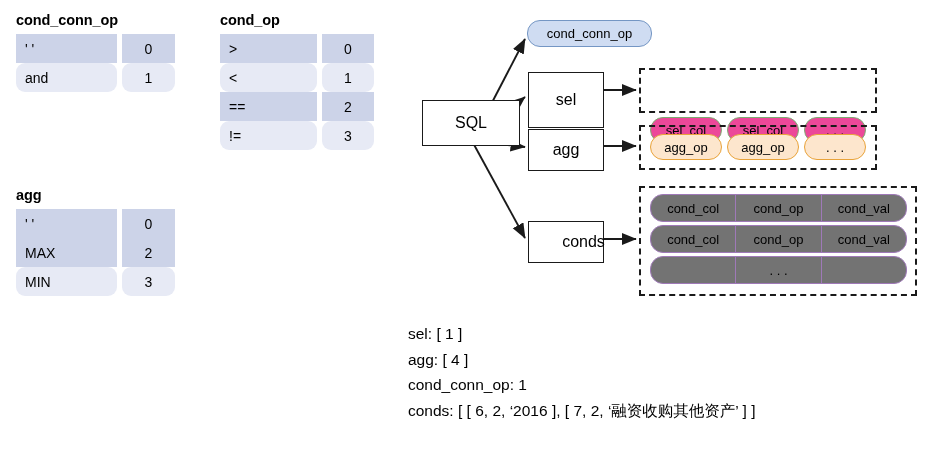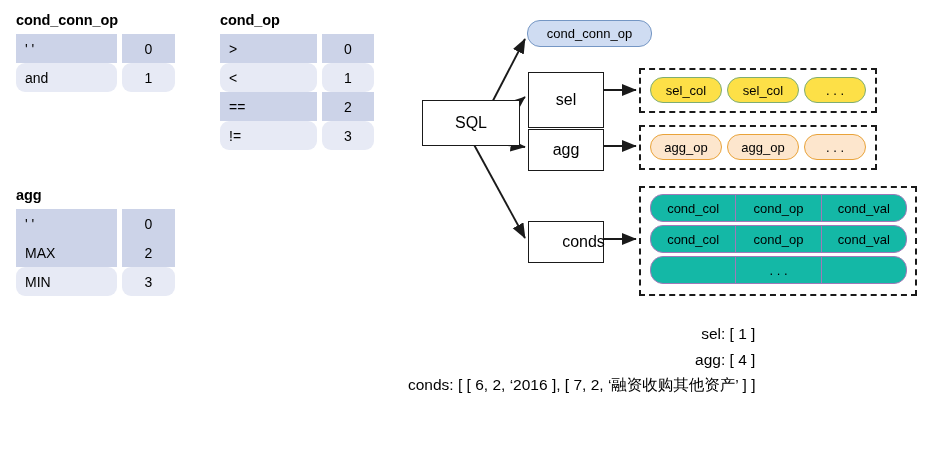--- a/index.html
+++ b/index.html
@@ -87,43 +87,44 @@
     justify-content: center;
     font-size: 13px;
     white-space: nowrap;
     border-radius: 13px;
   }
   .pill-blue {
     background: #cfdcf2;
     border: 1.4px solid #7496c4;
   }
   .pill-green {
-    background: #fde047;
+    background: #ec4899;
     border: 1.4px solid #7ead72;
+    margin-top: 40px;
   }
   .pill-orange {
     background: #fde6cd;
     border: 1.4px solid #e9a33a;
     text-align: center;
   }
 
   .dashed-group {
     position: absolute;
     box-sizing: border-box;
     border: 2px dashed #1a1a1a;
     background: transparent;
   }
 
   
   .prow {
     position: absolute;
     box-sizing: border-box;
     display: flex;
     border: 1.4px solid #9f79b8;
-    background: #14b8a6;
+    background: #737373;
     border-radius: 13px;
     overflow: hidden;
   }
   .prow .cell {
     flex: 1 1 0;
     display: flex;
     align-items: center;
     justify-content: center;
     font-size: 13px;
     white-space: nowrap;
@@ -134,21 +135,21 @@
   
   #caption {
     position: absolute;
     left: 408px;
     top: 321px;
     font-size: 15.5px;
     line-height: 25.5px;
     color: #000;
     white-space: nowrap;
   }
-  #caption div { white-space: nowrap; text-align: right; }
+  #caption div { white-space: nowrap; }
 </style>
 </head>
 <body>
 
 <div class="lut" id="lut-cond_conn_op" style="left:16px; top:12px;">
   <div class="lut-title">cond_conn_op</div>
   <table class="lut-table">
     <tbody>
       <tr class="row-a">
         <td class="k" style="width:92px">' '</td>
@@ -295,14 +296,15 @@
 </div>
 <div class="prow" style="left:650px; top:256px; width:257px; height:28px;">
   <span class="cell"></span>
   <span class="cell">. . .</span>
   <span class="cell"></span>
 </div>
 
 <div id="caption">
   <div>sel: [ 1 ]</div>
   <div>agg: [ 4 ]</div>
+  <div>cond_conn_op: 1</div>
   <div>conds: [ [ 6, 2, ‘2016 ], [ 7, 2, ‘融资收购其他资产’ ] ]</div>
 </div>
 
 </body></html>

